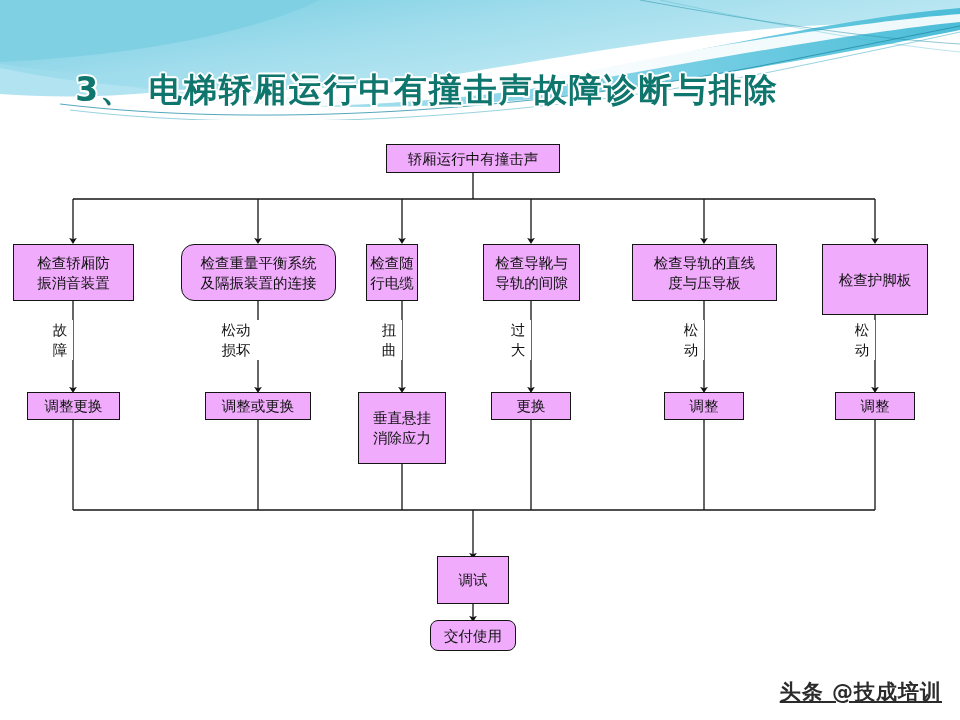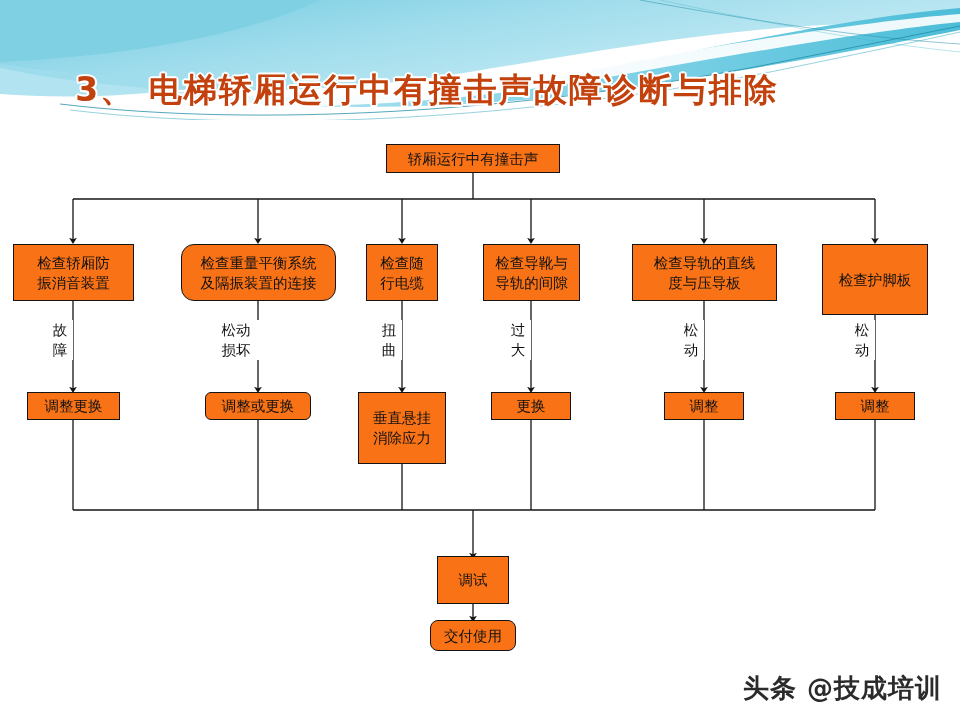--- a/index.html
+++ b/index.html
@@ -36,21 +36,21 @@
   #title {
     position: absolute;
     left: 0;
     top: 68px;
     width: 854px;
     text-align: center;
     font-family: "DejaVu Sans", sans-serif;
     font-size: 33px;
     font-weight: bold;
     letter-spacing: 2px;
-    color: #c2410c;
+    color: #0f766e;
     white-space: nowrap;
     text-shadow:
       -1.5px -1.5px 0 #ffffff,
        1.5px -1.5px 0 #ffffff,
       -1.5px  1.5px 0 #ffffff,
        1.5px  1.5px 0 #ffffff,
        0px   -2px   0 #ffffff,
        0px    2px   0 #ffffff,
       -2px    0px   0 #ffffff,
        2px    0px   0 #ffffff;
@@ -68,21 +68,21 @@
     position: absolute;
     left: 0; top: 0;
     width: 960px;
     height: 720px;
     pointer-events: none;
   }
   .node {
     position: absolute;
     box-sizing: border-box;
     border: 1.3px solid #141414;
-    background: #f97316;
+    background: #f0abfc;
     color: #111111;
     font-family: "DejaVu Sans", sans-serif;
     font-size: 14.5px;
     line-height: 20px;
     display: flex;
     align-items: center;
     justify-content: center;
     text-align: center;
     white-space: pre-line;
     z-index: 3;
@@ -99,27 +99,28 @@
     background: #ffffff;
     padding: 0 1px;
   }
 
   
   #watermark {
     position: absolute;
     right: 18px;
     bottom: 14px;
     font-family: "DejaVu Sans", sans-serif;
-    font-size: 26px;
+    font-size: 21px;
     font-weight: bold;
     color: #2b2b2b;
     letter-spacing: 1px;
     text-shadow: 1px 1px 0 #ffffff, -1px -1px 0 #ffffff;
     white-space: nowrap;
     z-index: 6;
+    text-decoration: underline;
   }
 </style>
 </head>
 <body>
 
 <div id="slide">
 
   <div id="banner">
     <svg width="960" height="120" viewBox="0 0 960 120" xmlns="http://www.w3.org/2000/svg">
       <defs>
@@ -201,21 +202,21 @@
         <path d="M473,587 L473,618" marker-end="url(#ah)"></path>
       </g>
     </svg>
 
     <div class="node" style="left:386px; top:144px; width:174px; height:29px;">轿厢运行中有撞击声</div>
 
     <div class="node" style="left:13px; top:244px; width:121px; height:57px;">检查轿厢防
 振消音装置</div>
     <div class="node" style="left:181px; top:244px; width:155px; height:57px;border-radius:13px;">检查重量平衡系统
 及隔振装置的连接</div>
-    <div class="node" style="left:366px; top:244px; width:72px; height:57px;">检查随
+    <div class="node" style="left:366px; top:244px; width:52px; height:57px;">检查随
 行电缆</div>
     <div class="node" style="left:483px; top:244px; width:97px; height:57px;">检查导靴与
 导轨的间隙</div>
     <div class="node" style="left:632px; top:244px; width:145px; height:57px;">检查导轨的直线
 度与压导板</div>
     <div class="node" style="left:822px; top:244px; width:106px; height:71px;">检查护脚板</div>
 
     <div class="edge-label" style="left:47px; top:320px; width:24px;">故
 障</div>
     <div class="edge-label" style="left:213px; top:320px; width:44px;">松动
@@ -223,21 +224,21 @@
     <div class="edge-label" style="left:376px; top:320px; width:24px;">扭
 曲</div>
     <div class="edge-label" style="left:505px; top:320px; width:24px;">过
 大</div>
     <div class="edge-label" style="left:678px; top:320px; width:24px;">松
 动</div>
     <div class="edge-label" style="left:849px; top:320px; width:24px;">松
 动</div>
 
     <div class="node" style="left:27px; top:392px; width:93px; height:28px;">调整更换</div>
-    <div class="node" style="left:205px; top:392px; width:106px; height:28px;border-radius:6px;">调整或更换</div>
+    <div class="node" style="left:205px; top:392px; width:106px; height:28px;">调整或更换</div>
     <div class="node" style="left:358px; top:392px; width:88px; height:72px;">垂直悬挂
 消除应力</div>
     <div class="node" style="left:491px; top:392px; width:80px; height:28px;">更换</div>
     <div class="node" style="left:664px; top:392px; width:80px; height:28px;">调整</div>
     <div class="node" style="left:835px; top:392px; width:80px; height:28px;">调整</div>
 
     <div class="node" style="left:437px; top:556px; width:72px; height:48px;">调试</div>
     <div class="node" style="left:430px; top:620px; width:86px; height:31px;border-radius:8px;">交付使用</div>
 
   </div>

